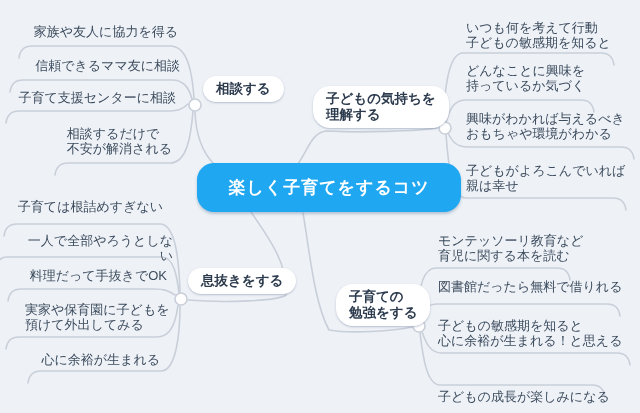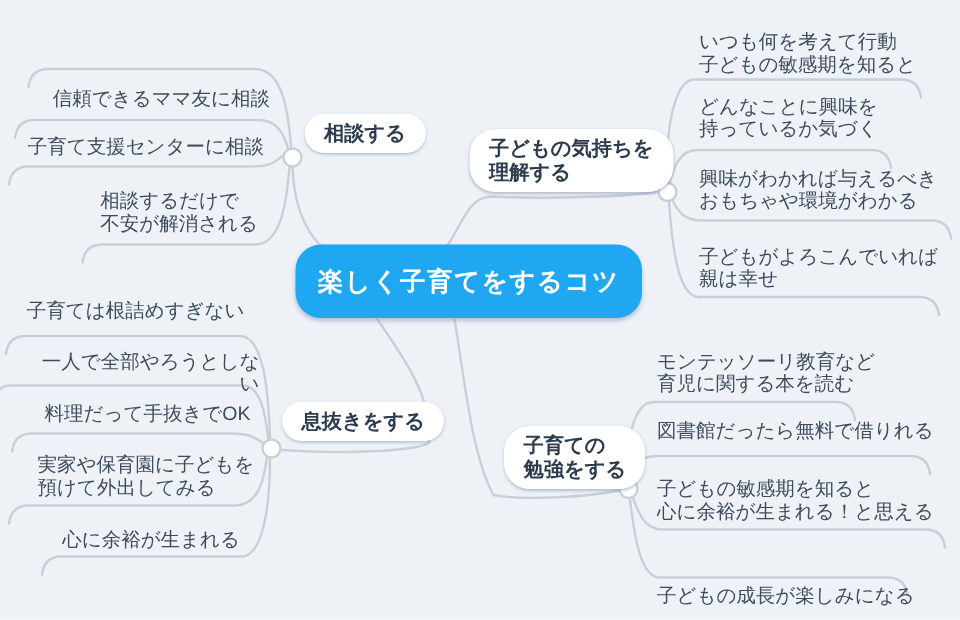--- a/index.html
+++ b/index.html
@@ -66,29 +66,30 @@
     <path d="M 420 319 C 423 311, 426 304, 438 304 L 607 304 C 615 304, 619 308, 620 316"></path>
     <path d="M 422 332 C 426 343, 430 353, 442 353 L 617 353 C 625 353, 629 357, 630 365"></path>
     <path d="M 420 333 C 423 358, 427 385, 440 385 L 592 385 C 600 385, 604 389, 605 397"></path>
 
     <circle cx="195" cy="105" r="6"></circle>
     <circle cx="445" cy="128" r="6"></circle>
     <circle cx="181" cy="299" r="6"></circle>
     <circle cx="419" cy="326" r="6"></circle>
   </svg>
 
-  <div class="central" style="left:197px; top:163px; width:231px; height:49px;">楽しく子育てをするコツ</div>
+  <div class="central" style="left:197px; top:163px; width:264px; height:49px;">楽しく子育てをするコツ</div>
 
   <div class="pill" style="left:203px; top:76px;text-align:center;">相談する</div>
   <div class="pill" style="left:313px; top:86px;">子どもの気持ちを
 理解する</div>
   <div class="pill" style="left:188px; top:268px;">息抜きをする</div>
   <div class="pill" style="left:336px; top:284px;">子育ての
 勉強をする</div>
 
+  <div class="leaf r" style="right:462px; top:24px;">家族や友人に協力を得る</div>
   <div class="leaf r" style="right:460px; top:58px;">信頼できるママ友に相談</div>
   <div class="leaf r" style="right:464px; top:90px;">子育て支援センターに相談</div>
   <div class="leaf" style="right:468px; top:126px;">相談するだけで
 不安が解消される</div>
 
   <div class="leaf" style="left:466px; top:20px;">いつも何を考えて行動
 子どもの敏感期を知ると</div>
   <div class="leaf" style="left:466px; top:63px;">どんなことに興味を
 持っているか気づく</div>
   <div class="leaf" style="left:466px; top:111px;">興味がわかれば与えるべき

